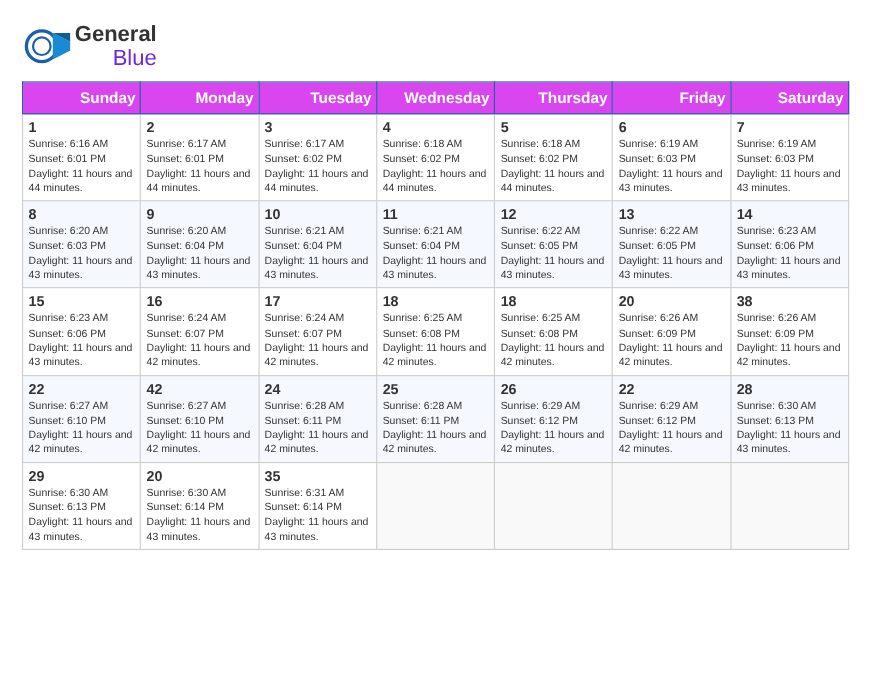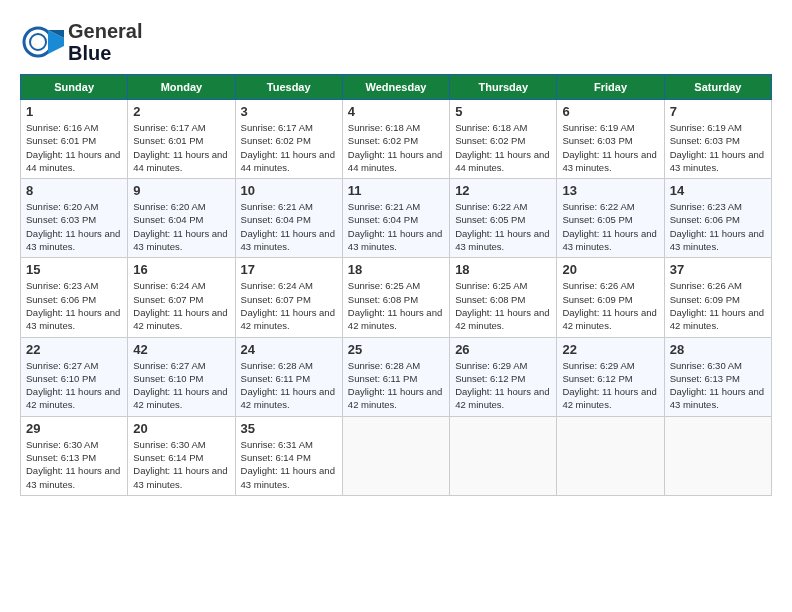--- a/index.html
+++ b/index.html
@@ -13,45 +13,46 @@
     .header {
       display: flex;
       justify-content: space-between;
       align-items: flex-start;
       margin-bottom: 10px;
     }
     .logo {
       display: flex;
       flex-direction: column;
       align-items: flex-start;
+      text-align: right;
     }
     .title-block {
       text-align: right;
     }
     .month-title {
       font-size: 36px;
       font-weight: bold;
       color: #333;
       line-height: 1.1;
     }
     .location {
       font-size: 16px;
       color: #555;
     }
     .calendar {
       width: 100%;
       border-collapse: collapse;
       border: 1px solid #ccc;
     }
     .calendar th {
-      background: #15803d;
+      background: #d946ef;
       color: #fff;
-      font-size: 11px;
+      font-size: 14px;
       padding: 6px 4px;
-      text-align: center;
+      text-align: right;
       border: 1px solid #1a5fa8;
       font-weight: bold;
     }
     .calendar td {
       border: 1px solid #ccc;
       vertical-align: top;
       padding: 4px 5px;
       font-size: 10px;
       color: #333;
       width: calc(100% / 7);
@@ -84,21 +85,21 @@
       <div style="position:relative;width:44px;height:44px;">
         <svg width="44" height="44" viewBox="0 0 44 44">
           <circle cx="18" cy="22" r="14" fill="none" stroke="#1a5fa8" stroke-width="3"></circle>
           <circle cx="18" cy="22" r="8" fill="none" stroke="#1a5fa8" stroke-width="2"></circle>
           <polygon points="28,10 44,18 44,26 28,34" fill="#1a8ad4"></polygon>
           <polygon points="28,10 44,10 44,18" fill="#0e5c99"></polygon>
         </svg>
       </div>
       <div>
         <div style="font-size:20px;font-weight:bold;color:#333;line-height:1.1;">General</div>
-        <div style="font-size:20px;font-weight:bold;color:#0f172a;line-height:1.1;">Blue</div>
+        <div style="font-size:20px;font-weight:normal;color:#6d28d9;line-height:1.1;">Blue</div>
       </div>
     </div>
   </div>
   <div class="title-block">
     <div class="month-title"></div>
     <div class="location"></div>
   </div>
 </div>
 
 <table class="calendar">
@@ -193,21 +194,21 @@
         </td>
         <td>
           <span class="day-num">18</span>
 <div class="day-info">Sunrise: 6:25 AM<br>Sunset: 6:08 PM<br>Daylight: 11 hours and 42 minutes.</div>
         </td>
         <td>
           <span class="day-num">20</span>
 <div class="day-info">Sunrise: 6:26 AM<br>Sunset: 6:09 PM<br>Daylight: 11 hours and 42 minutes.</div>
         </td>
         <td>
-          <span class="day-num">37</span>
+          <span class="day-num">38</span>
 <div class="day-info">Sunrise: 6:26 AM<br>Sunset: 6:09 PM<br>Daylight: 11 hours and 42 minutes.</div>
         </td>
       </tr>
       <tr>
         <td>
           <span class="day-num">22</span>
 <div class="day-info">Sunrise: 6:27 AM<br>Sunset: 6:10 PM<br>Daylight: 11 hours and 42 minutes.</div>
         </td>
         <td>
           <span class="day-num">42</span>

